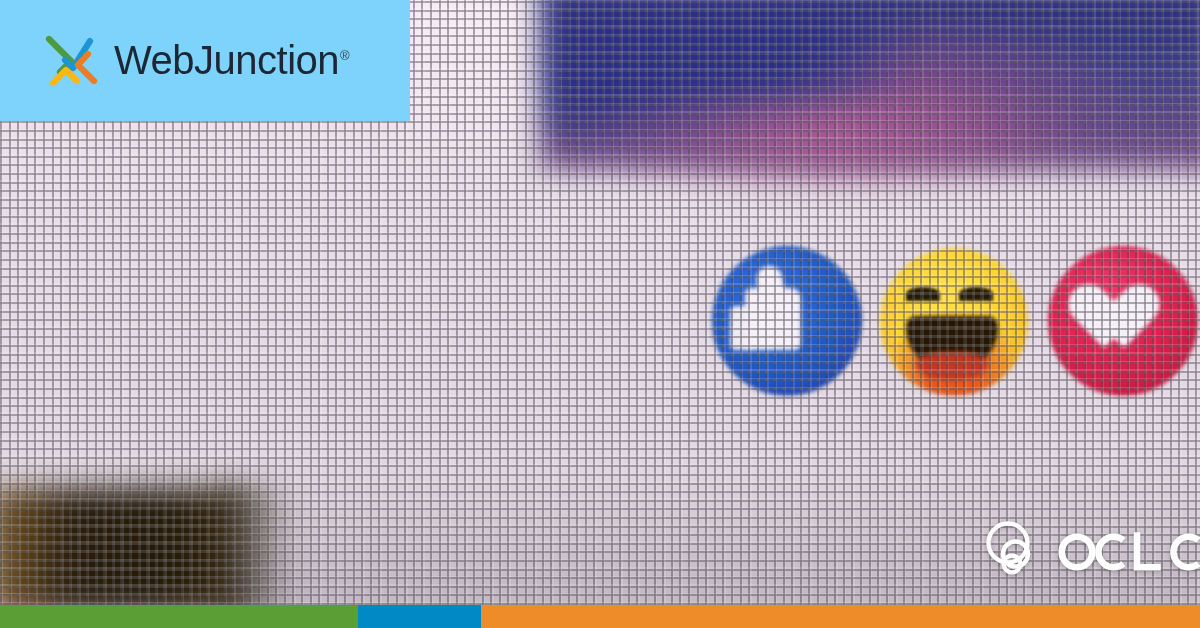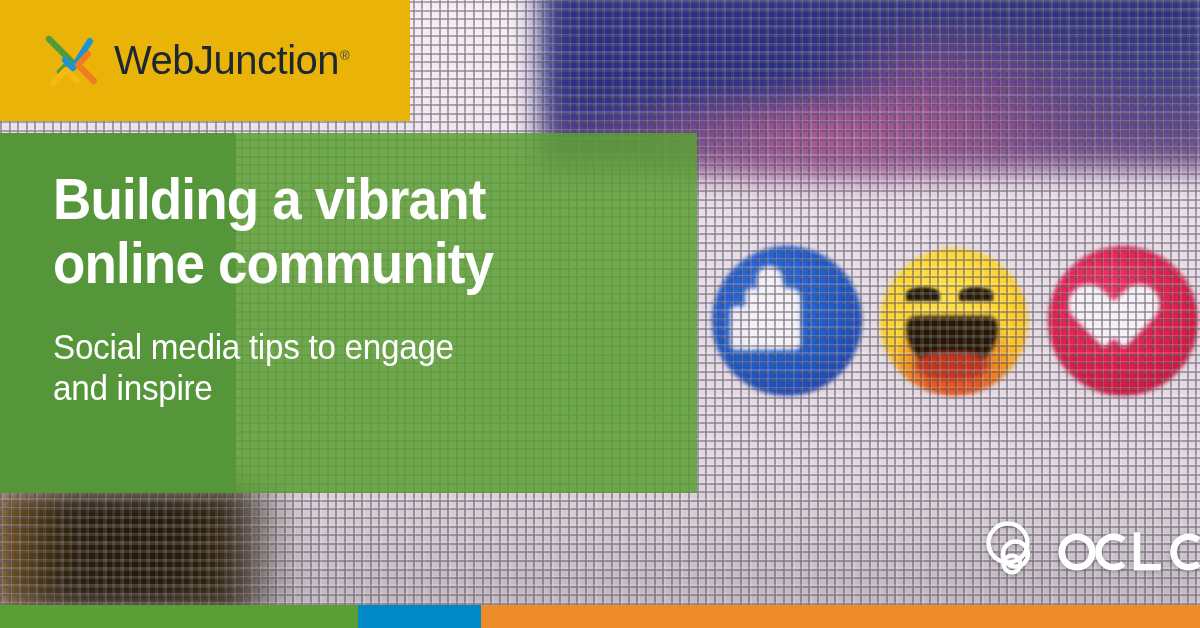--- a/index.html
+++ b/index.html
@@ -147,21 +147,21 @@
         rgba(255,255,255,0) 3.4px, rgba(255,255,255,0) 8.6px),
       repeating-linear-gradient(90deg,
         rgba(255,255,255,0.13) 0px, rgba(255,255,255,0.13) 3.4px,
         rgba(255,255,255,0) 3.4px, rgba(255,255,255,0) 8.6px);
     mix-blend-mode:screen;
   }
 
   
   .logo-plate {
     position:absolute; left:0; top:0; width:410px; height:121px;
-    background:#eab308;
+    background:#7dd3fc;
     display:flex; align-items:center;
   }
   .wj-mark { margin-left:44px; width:56px; height:56px; flex:none; }
   .wj-word {
     margin-left:14px;
     font-size:40px; letter-spacing:-0.5px;
     color:#1d2733; font-weight:400; white-space:nowrap;
     position:relative;
   }
   .wj-reg {
@@ -267,30 +267,20 @@
         <path d="M9 50 L22 37 L33 48" stroke="#F9B814"></path>
 
         <path d="M21 27 L29 35 L46 8" stroke="#1C95D4"></path>
 
         <path d="M50 48 L34 32 L44 21" stroke="#EF7B22"></path>
       </g>
     </svg>
     <div class="wj-word"><span>WebJunction</span><span class="wj-reg">®</span></div>
   </div>
 
-  <div class="banner">
-    <div class="banner-translucent"></div>
-    <div class="banner-solid"></div>
-    <div class="banner-inner">
-      <div class="headline">Building a vibrant
-online community</div>
-      <div class="subhead">Social media tips to engage
-and inspire</div>
-    </div>
-  </div>
 
   <div class="oclc">
     <svg class="oclc-mark" viewBox="0 0 62 62">
       <g fill="none" stroke="#ffffff" stroke-width="4.4">
         <circle cx="24" cy="24" r="19.5"></circle>
         <circle cx="31.5" cy="35" r="12.5"></circle>
         <circle cx="28" cy="45" r="8.4"></circle>
       </g>
     </svg>
     <div class="oclc-word">

